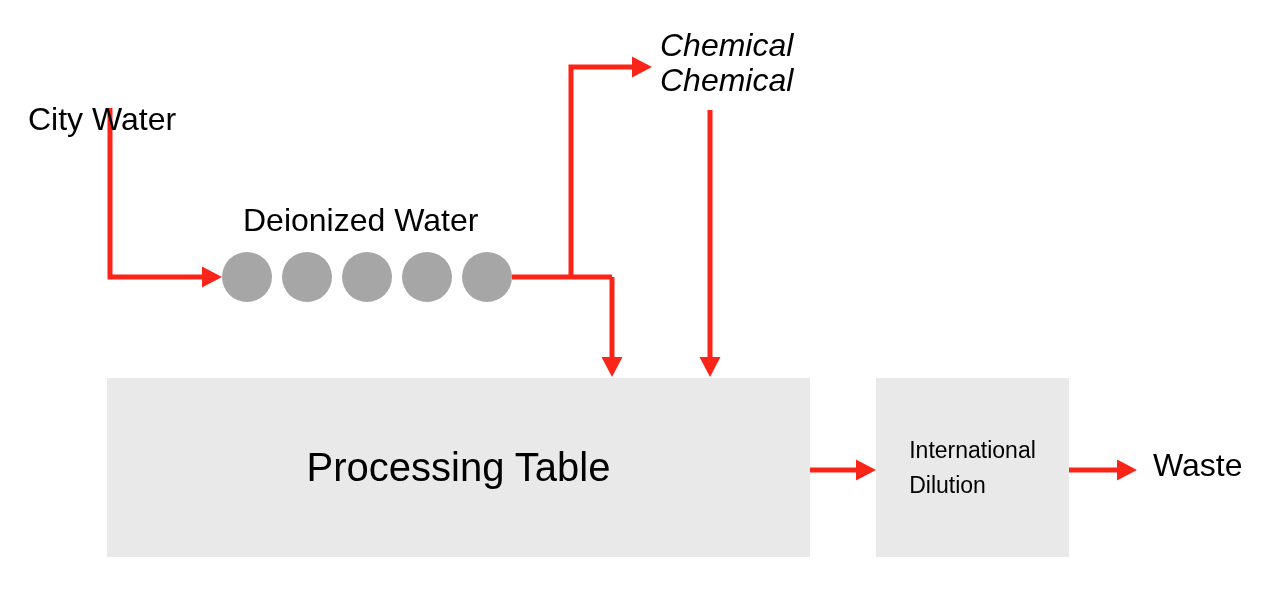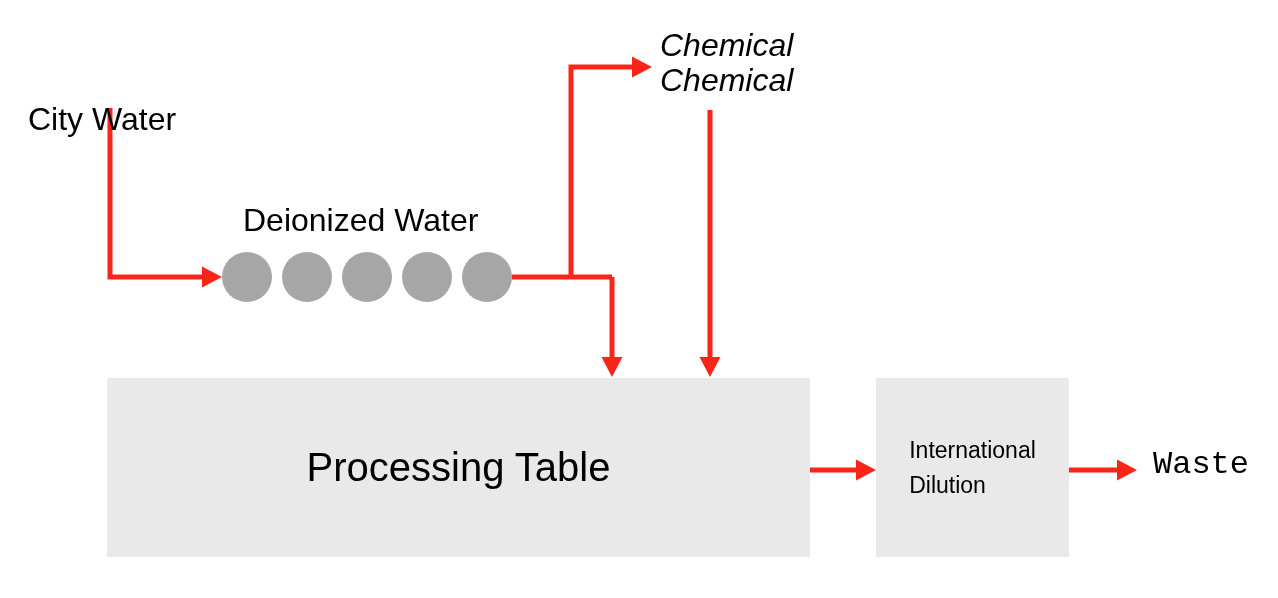--- a/index.html
+++ b/index.html
@@ -60,21 +60,21 @@
   }
   .node-box.ibc{
     left:876px;top:378px;width:193px;height:179px;
     font-size:23px;
     line-height:35px;
   }
   .ibc-lines{display:block;}
   .pos-city{left:28px;top:61px;margin-top:39px;}
   .pos-deionized{left:243px;top:201px;}
   .pos-chemical{left:660px;top:28px;}
-  .pos-waste{left:1153px;top:446px;font-family:Liberation Mono, monospace;}
+  .pos-waste{left:1153px;top:446px;}
 </style>
 </head>
 <body>
 
 <div class="canvas">
 
   <svg class="svg-layer" viewBox="0 0 1278 598" aria-hidden="true">
 
     <path class="flow-line" d="M110 108 V277 H204"></path>
     <polygon class="arrow-head" points="202,266.5 202,287.5 222,277"></polygon>

